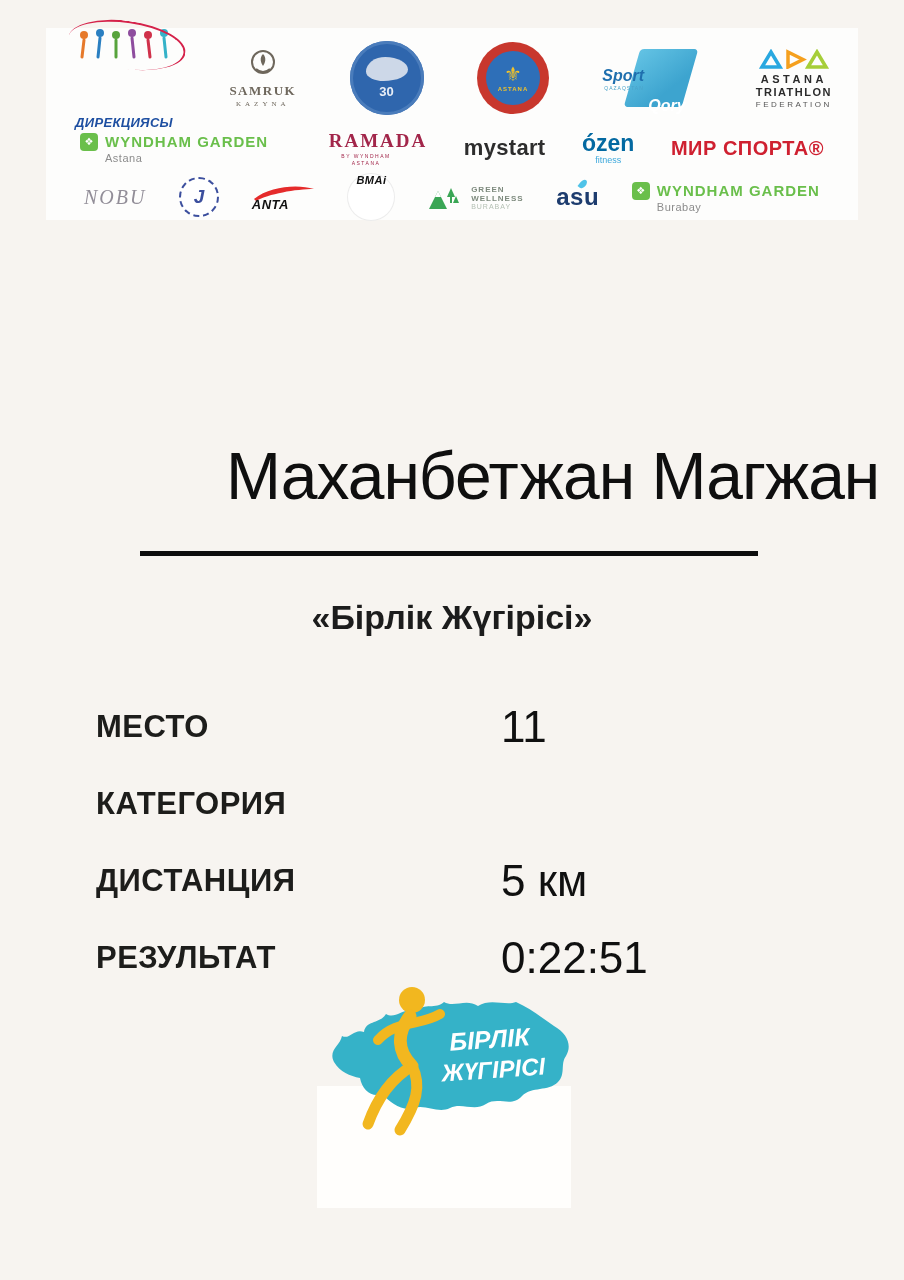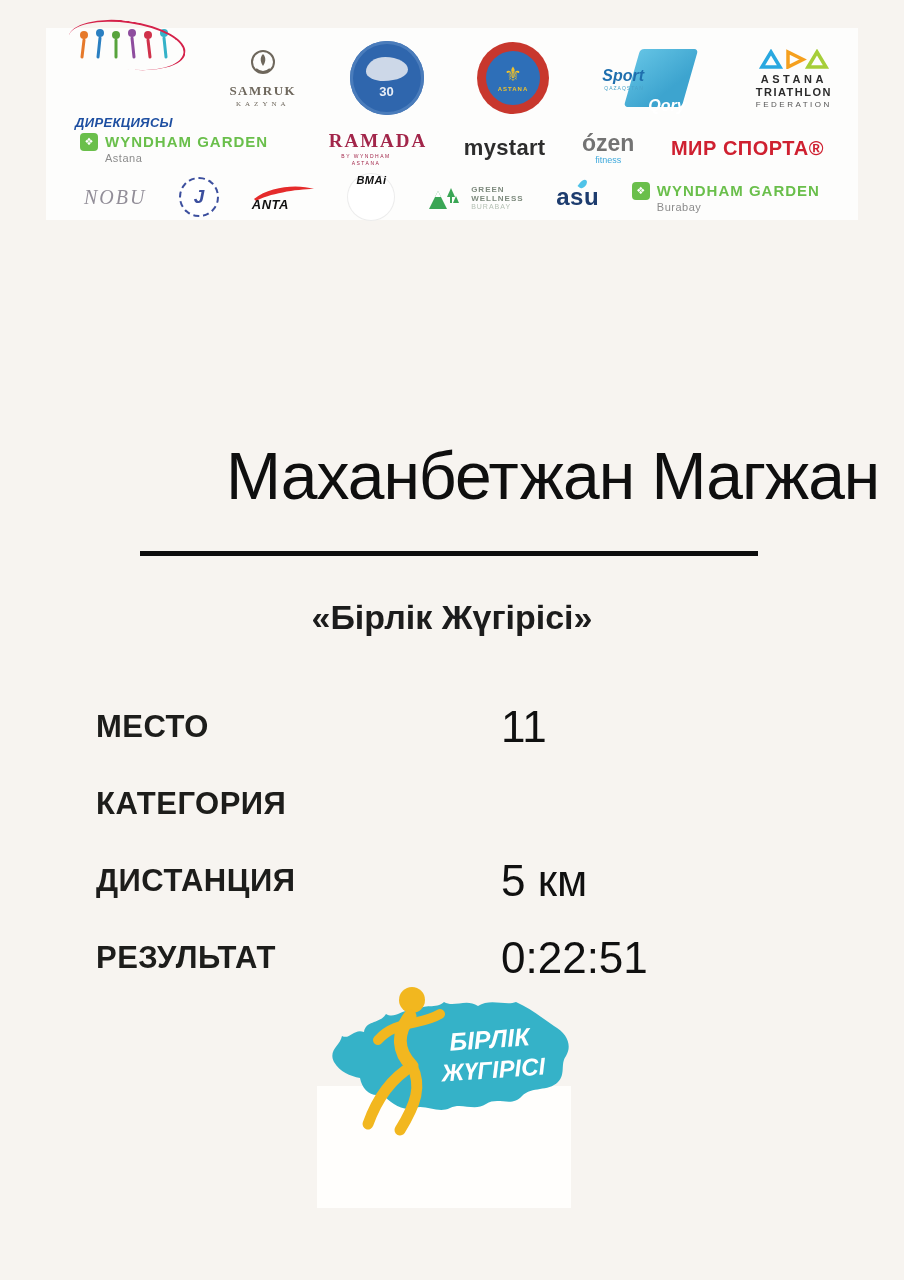--- a/index.html
+++ b/index.html
@@ -57,21 +57,21 @@
   .wg-loc { font-size:11px; color:#8c8c8c; margin:1px 0 0 25px; letter-spacing:0.5px; }
 
   
   .ramada-brand { font-family:"Liberation Serif", serif; font-size:19px; letter-spacing:2px; color:#a2264a; font-weight:600;margin-left:24px; }
   .ramada-sub { font-size:5px; letter-spacing:1.5px; color:#a2264a; margin-top:1px; }
 
   
   .mystart-text { font-size:22px; font-weight:800; color:#2d2d2d; letter-spacing:0.3px; }
 
   
-  .ozen-brand { font-size:23px; font-weight:800; color:#737373; line-height:1; }
+  .ozen-brand { font-size:23px; font-weight:800; color:#0369a1; line-height:1; }
   .ozen-sub { font-size:9px; color:#3fa9dc; margin-top:0px; }
 
   
   .mir-text { font-size:20px; font-weight:800; color:#cf2030; letter-spacing:0.5px; }
 
   
   .nobu-text { font-family:"Liberation Serif", serif; font-style:italic; font-size:20px; letter-spacing:2px; color:#928e98; }
 
   
   .joma-circle { width:40px; height:40px; border:2px dashed #3c4f9e; border-radius:50%; display:flex; align-items:center; justify-content:center; background:#fff; }

